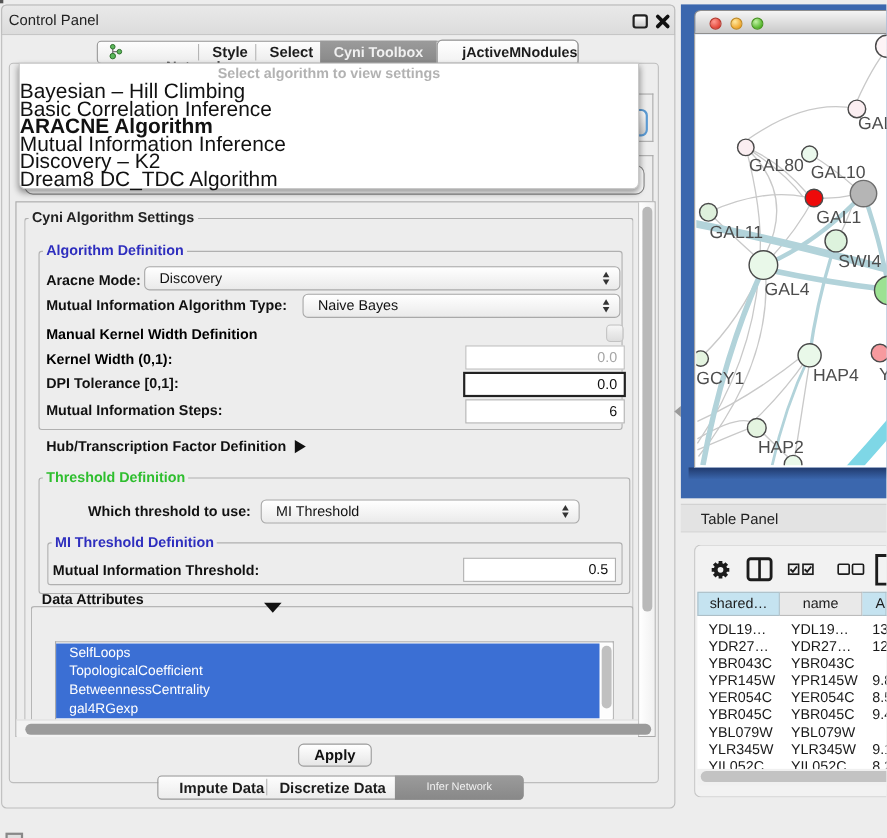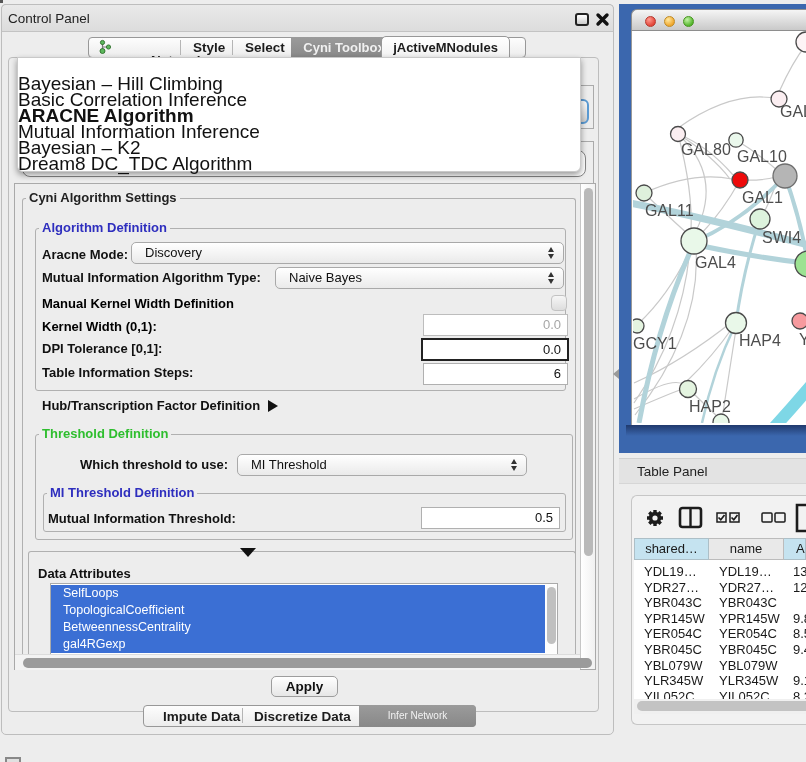--- a/index.html
+++ b/index.html
@@ -45,21 +45,21 @@
   <circle cx="4.5" cy="3.5" r="2.1" fill="#5cb85c" stroke="#2e6e2a" stroke-width="0.9"></circle>
   <circle cx="4.5" cy="12" r="2.5" fill="#5cb85c" stroke="#2e6e2a" stroke-width="0.9"></circle>
   <circle cx="10.5" cy="8" r="2.1" fill="#5cb85c" stroke="#2e6e2a" stroke-width="0.9"></circle>
 </svg>
 <div class="tabtxt" style="left:115px;top:53px;padding-left:36px;">Network</div>
 <div class="tabdiv" style="left:180px;top:40px;"></div>
 <div class="tabtxt" style="left:193px;top:40px;">Style</div>
 <div class="tabdiv" style="left:232px;top:40px;"></div>
 <div class="tabtxt" style="left:245px;top:40px;">Select</div>
 <div class="abs" style="left:291px;top:37px;width:106px;height:21px;background:linear-gradient(#9b9b9b,#888888);color:#f0f0f0;font-size:13px;font-weight:bold;text-align:center;line-height:21px;white-space:nowrap;">Cyni Toolbox</div>
-<div class="abs" style="left:381px;top:36px;width:129px;height:22px;border:1px solid #989898;border-radius:5px 5px 0 0;background:linear-gradient(#ffffff,#f2f2f2);text-align:center;line-height:21px;font-size:13px;font-weight:bold;color:#1c1c1c;">jActiveMNodules</div>
+<div class="abs" style="left:397px;top:36px;width:129px;height:22px;border:1px solid #989898;border-radius:5px 5px 0 0;background:linear-gradient(#ffffff,#f2f2f2);text-align:right;line-height:21px;font-size:13px;font-weight:bold;color:#1c1c1c;">jActiveMNodules</div>
 
 <div class="abs" style="left:8px;top:57px;width:591px;height:655px;border:1px solid #bdbdbd;border-radius:4px;background:#ededed;"></div>
 
 <div class="abs" style="left:560px;top:85px;width:34px;height:44px;border:1px solid #aaa;border-left:none;"></div>
 <div class="abs" style="left:552px;top:99px;width:37px;height:25px;border:2px solid #5b9ad2;border-radius:6px;background:linear-gradient(#fdfdfd,#cfcfcf);"></div>
 <div class="abs" style="left:560px;top:141px;width:34px;height:42px;border:1px solid #aaa;border-left:none;border-bottom:none;"></div>
 <div class="abs" style="left:22px;top:150px;width:564px;height:27px;border:1.5px solid #858585;border-radius:8px;background:#fff;"></div>
 
 <div class="abs" style="left:14px;top:183px;width:582px;height:487px;border:1px solid #a9a9a9;background:#ededed;"></div>
 <div class="abs" style="left:580px;top:184px;width:15px;height:485px;border-left:1px solid #c6c6c6;background:linear-gradient(90deg,#ffffff,#f1f1f1);"></div>
@@ -74,62 +74,63 @@
 <div class="lbl" style="left:42px;top:247px;">Aracne Mode:</div>
 <div class="combo" style="left:131px;top:242px;width:433px;height:22px;line-height:20px;">Discovery<div class="up-arr"></div><div class="dn-arr"></div></div>
 <div class="lbl" style="left:42px;top:270px;">Mutual Information Algorithm Type:</div>
 <div class="combo" style="left:275px;top:267px;width:289px;height:22px;line-height:20px;">Naive Bayes<div class="up-arr"></div><div class="dn-arr"></div></div>
 <div class="lblg" style="left:42px;top:296px;">Manual Kernel Width Definition</div>
 <div class="abs" style="left:551px;top:295px;width:16px;height:16px;border:1px solid #c2c2c2;border-radius:4px;background:linear-gradient(#f6f6f6,#ddd);"></div>
 <div class="lblg" style="left:42px;top:319px;">Kernel Width (0,1):</div>
 <div class="tfield" style="left:423px;top:314px;width:145px;height:22px;line-height:20px;color:#a6a6a6;border-color:#bdbdbd;">0.0</div>
 <div class="lbl" style="left:42px;top:341px;">DPI Tolerance [0,1]:</div>
 <div class="tfield" style="left:421px;top:338px;width:148px;height:23px;line-height:19px;border:2px solid #222;">0.0</div>
-<div class="lbl" style="left:42px;top:365px;">Table Information Steps:</div>
+<div class="lbl" style="left:42px;top:365px;">Mutual Information Steps:</div>
 <div class="tfield" style="left:423px;top:363px;width:145px;height:22px;line-height:20px;">6</div>
 
 <div class="lbl" style="left:42px;top:398px;">Hub/Transcription Factor Definition</div>
 <div class="abs" style="left:268px;top:400px;width:0;height:0;border-top:6.5px solid transparent;border-bottom:6.5px solid transparent;border-left:10px solid #111;"></div>
 
 <div class="group" style="left:35px;top:434px;width:538px;height:106px;"></div>
 <div class="gtitle abs" style="left:39px;top:427px;color:#2ebe2e;">Threshold Definition</div>
 <div class="lbl" style="left:80px;top:457px;">Which threshold to use:</div>
 <div class="combo" style="left:237px;top:454px;width:290px;height:22px;line-height:20px;">MI Threshold<div class="up-arr"></div><div class="dn-arr"></div></div>
 
 <div class="group" style="left:43px;top:493px;width:523px;height:39px;"></div>
 <div class="gtitle abs" style="left:47px;top:486px;color:#2e2ebe;">MI Threshold Definition</div>
 <div class="lbl" style="left:48px;top:511px;">Mutual Information Threshold:</div>
 <div class="tfield" style="left:421px;top:507px;width:139px;height:22px;line-height:20px;">0.5</div>
 
 <div class="group" style="left:28px;top:551px;width:548px;height:105px;border-bottom:none;border-radius:3px 3px 0 0;"></div>
 <div class="abs" style="left:240px;top:548px;width:0;height:0;border-left:8px solid transparent;border-right:8px solid transparent;border-top:9px solid #111;"></div>
-<div class="lbl" style="left:38px;top:566px;">Data Attributes</div>
+<div class="lbl" style="left:38px;top:537px;">Data Attributes</div>
 
 <div class="abs" style="left:50px;top:583px;width:508px;height:72px;background:#fff;border:1px solid #aaa;border-bottom:none;"></div>
 <div class="abs" style="left:51px;top:585px;width:494px;height:68px;background:#3b6fd4;color:#fff;font-size:12.5px;line-height:17px;padding-left:12px;">SelfLoops<br>TopologicalCoefficient<br>BetweennessCentrality<br>gal4RGexp</div>
 <div class="abs" style="left:546px;top:585px;width:11px;height:68px;background:#fdfdfd;"></div>
 <div class="abs" style="left:547px;top:587px;width:9px;height:57px;background:#c0c0c0;border-radius:5px;"></div>
 
 <div class="abs" style="left:15px;top:654px;width:565px;height:16px;background:#f3f3f3;border-top:1px solid #dcdcdc;"></div>
 <div class="abs" style="left:23px;top:658px;width:569px;height:10px;background:#9b9b9b;border-radius:5px;"></div>
 
 <div class="abs" style="left:271px;top:676px;width:67px;height:21px;background:linear-gradient(#ffffff,#e6e6e6);border:1px solid #9d9d9d;border-radius:5px;text-align:center;line-height:19px;font-size:13.5px;font-weight:bold;color:#111;">Apply</div>
 
 <div class="abs" style="left:143px;top:705px;width:333px;height:22px;border:1px solid #989898;border-radius:4px;background:linear-gradient(#fdfdfd,#ececec);"></div>
 <div class="tabtxt" style="left:163px;top:709px;">Impute Data</div>
 <div class="tabdiv" style="left:242px;top:708px;"></div>
 <div class="tabtxt" style="left:254px;top:709px;">Discretize Data</div>
 <div class="abs" style="left:359px;top:705px;width:117px;height:22px;background:linear-gradient(#9b9b9b,#888888);border-radius:0 4px 4px 0;color:#f2f2f2;font-size:10px;text-align:center;line-height:22px;white-space:nowrap;">Infer Network</div>
 
 <div class="abs" style="left:17px;top:57px;width:564px;height:115px;background:#fff;border:1px solid #c9c9c9;border-radius:0 0 6px 6px;box-shadow:0 3px 6px rgba(0,0,0,0.4);z-index:50;">
+  <div class="abs" style="left:0;width:100%;top:1px;text-align:center;font-size:13px;font-weight:bold;color:#b2b2b2;">Select algorithm to view settings</div>
   <div class="ditem" style="top:15px;">Bayesian – Hill Climbing</div>
   <div class="ditem" style="top:31px;">Basic Correlation Inference</div>
   <div class="ditem" style="top:47px;font-weight:bold;">ARACNE Algorithm</div>
   <div class="ditem" style="top:63px;">Mutual Information Inference</div>
-  <div class="ditem" style="top:79px;">Bayesian – K2</div>
+  <div class="ditem" style="top:79px;">Discovery – K2</div>
   <div class="ditem" style="top:95px;">Dream8 DC_TDC Algorithm</div>
 </div>
 
 <div class="abs" style="left:613px;top:369px;width:0;height:0;border-top:5px solid transparent;border-bottom:5px solid transparent;border-right:6px solid #9a9a9a;"></div>
 <div class="abs" style="left:619px;top:4px;width:187px;height:449px;background:#3b67ae;"></div>
 <div class="abs" style="left:626px;top:425px;width:180px;height:11px;background:linear-gradient(rgba(10,20,55,0.55),rgba(10,20,55,0));"></div>
 
 <div class="abs" style="left:631px;top:9px;width:175px;height:22px;background:linear-gradient(#f5f5f5,#c9c9c9);border:1px solid #8e8e8e;border-right:none;border-radius:6px 0 0 0;">
   <div class="tl" style="left:13px;background:radial-gradient(circle at 35% 30%,#ff9a90,#e3473a 70%);border:1px solid #b5382e;"></div>
   <div class="tl" style="left:32px;background:radial-gradient(circle at 35% 30%,#ffe9a0,#f0a72e 70%);border:1px solid #c08a22;"></div>

